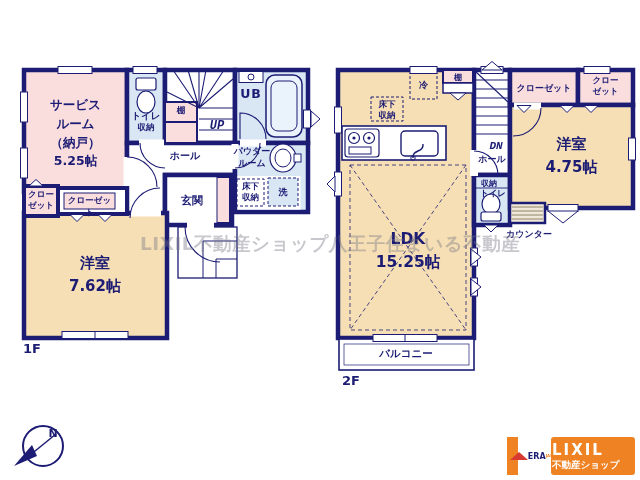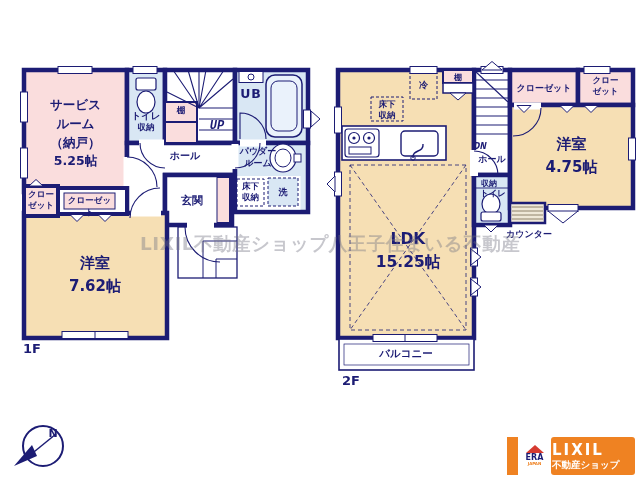--- a/index.html
+++ b/index.html
@@ -8,21 +8,21 @@
   #plan-svg{position:absolute;left:0;top:0;z-index:1;}
   .lbl{position:absolute;z-index:3;color:#1c1c74;font-weight:bold;text-align:center;
        white-space:pre-line;line-height:1.4;}
   .serif-i{font-family:Liberation Mono, monospace;font-style:italic;}
   #watermark{position:absolute;z-index:4;left:140px;top:231px;font-size:18.5px;font-weight:bold;
              color:rgba(115,115,130,0.40);white-space:nowrap;letter-spacing:0.5px;}
   
   #logo{position:absolute;z-index:5;left:507px;top:437px;width:128px;height:38px;}
   #logo .bar{position:absolute;left:0;top:0;width:11px;height:38px;background:#ef8222;}
   #logo .era{position:absolute;left:14px;top:0;width:27px;height:38px;background:#ffffff;
-             display:flex;flex-direction:column;align-items:center;justify-content:center;}
+             display:flex;align-items:center;justify-content:center;}
   #logo .era .roof{width:0;height:0;border-left:9px solid transparent;border-right:9px solid transparent;
              border-bottom:8px solid #d63a30;}
   #logo .era .era-txt{font-size:8px;font-weight:bold;color:#1c1c74;line-height:1;margin-top:1px;}
   #logo .era .era-cap{font-size:4px;font-weight:bold;color:#ef8222;line-height:1.2;}
   #logo .box{position:absolute;left:44px;top:0;width:84px;height:38px;background:#ef8222;
              border-radius:3px;color:#fff;padding-left:1px;box-sizing:border-box;
              display:flex;flex-direction:column;justify-content:center;}
   #logo .box .brand{font-size:15px;font-weight:bold;letter-spacing:2px;line-height:1.1;}
   #logo .box .sub{font-size:9.5px;font-weight:bold;line-height:1.2;white-space:nowrap;}
 </style>
@@ -219,40 +219,40 @@
 <div class="lbl" style="left:24px;top:96px;width:103px;font-size:12.5px;line-height:1.5;">サービス
 ルーム
 （納戸）
 5.25帖</div>
 <div class="lbl" style="left:129px;top:109px;width:34px;font-size:9.5px;">トイレ</div>
 <div class="lbl" style="left:131px;top:122px;width:30px;font-size:8.5px;">収納</div>
 <div class="lbl" style="left:165px;top:105px;width:32px;font-size:8.5px;">棚</div>
 <div class="lbl serif-i" style="left:202px;top:118px;width:30px;font-size:12px;">UP</div>
 <div class="lbl" style="left:236px;top:85px;width:30px;font-size:12.5px;letter-spacing:1px;">UB</div>
 <div class="lbl" style="left:163px;top:149px;width:44px;font-size:10px;">ホール</div>
-<div class="lbl" style="left:239px;top:146px;width:38px;font-size:9px;line-height:1.3;">パウダー
+<div class="lbl" style="left:233px;top:146px;width:38px;font-size:9px;line-height:1.3;">パウダー
 ルーム</div>
 <div class="lbl" style="left:238px;top:181px;width:25px;font-size:8.5px;line-height:1.3;">床下
 収納</div>
 <div class="lbl" style="left:272px;top:186px;width:22px;font-size:9px;">洗</div>
 <div class="lbl" style="left:172px;top:193px;width:40px;font-size:11px;">玄関</div>
 <div class="lbl" style="left:25px;top:189px;width:32px;font-size:8.5px;line-height:1.3;">クロー
 ゼット</div>
 <div class="lbl" style="left:64px;top:195px;width:51px;font-size:8.5px;">クローゼット</div>
 <div class="lbl" style="left:45px;top:252px;width:100px;font-size:15px;line-height:1.55;">洋室
 7.62帖</div>
 <div class="lbl" style="left:23px;top:340px;width:26px;font-size:13px;text-align:left;">1F</div>
 
 <div class="lbl" style="left:410px;top:79px;width:27px;font-size:9px;">冷</div>
 <div class="lbl" style="left:443px;top:72px;width:30px;font-size:8px;">棚</div>
 <div class="lbl" style="left:371px;top:99px;width:32px;font-size:8.5px;line-height:1.3;">床下
 収納</div>
 <div class="lbl" style="left:355px;top:228px;width:106px;font-size:15.5px;line-height:1.5;">LDK
 15.25帖</div>
-<div class="lbl serif-i" style="left:462px;top:139px;width:36px;font-size:11px;">DN</div>
+<div class="lbl serif-i" style="left:478px;top:139px;width:36px;font-size:11px;">DN</div>
 <div class="lbl" style="left:474px;top:153px;width:36px;font-size:9px;">ホール</div>
 <div class="lbl" style="left:476px;top:178px;width:26px;font-size:8px;">収納</div>
 <div class="lbl" style="left:479px;top:188px;width:28px;font-size:8.5px;">トイレ</div>
 <div class="lbl" style="left:512px;top:82px;width:64px;font-size:9px;">クローゼット</div>
 <div class="lbl" style="left:582px;top:75px;width:47px;font-size:8.5px;line-height:1.3;">クロー
 ゼット</div>
 <div class="lbl" style="left:520px;top:133px;width:103px;font-size:15px;line-height:1.5;">洋室
 4.75帖</div>
 <div class="lbl" style="left:503px;top:228px;width:52px;font-size:9px;text-align:center;">カウンター</div>
 <div class="lbl" style="left:365px;top:346px;width:82px;font-size:10.5px;">バルコニー</div>

